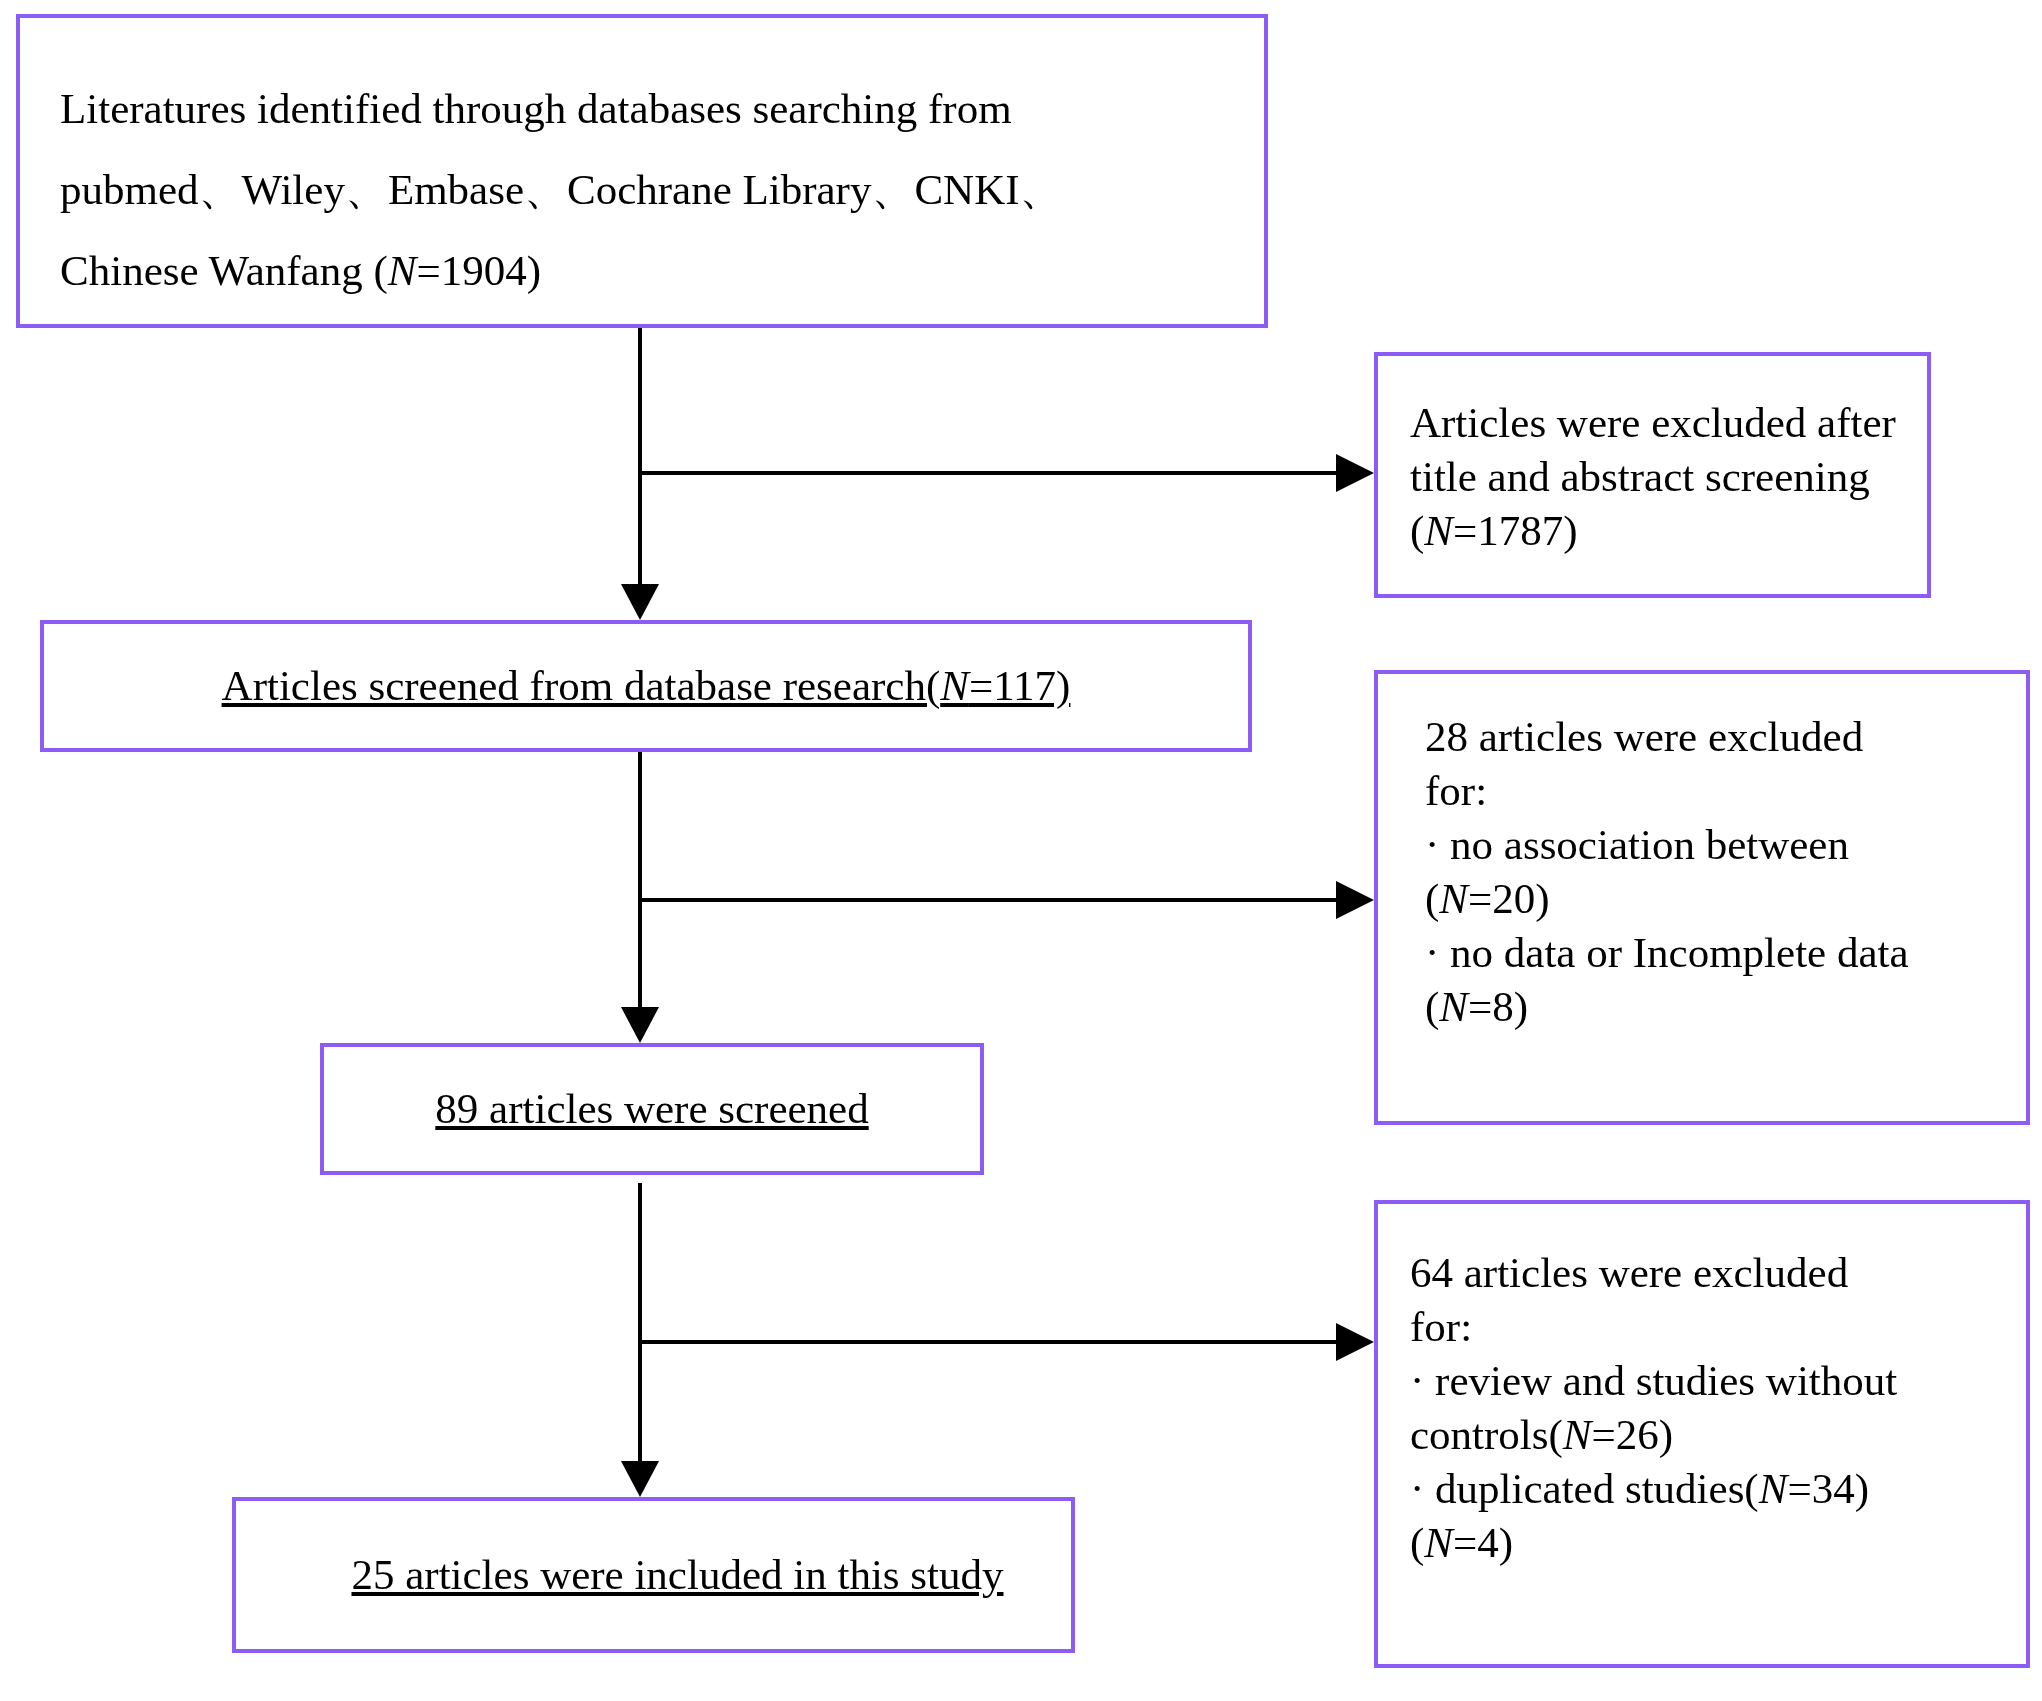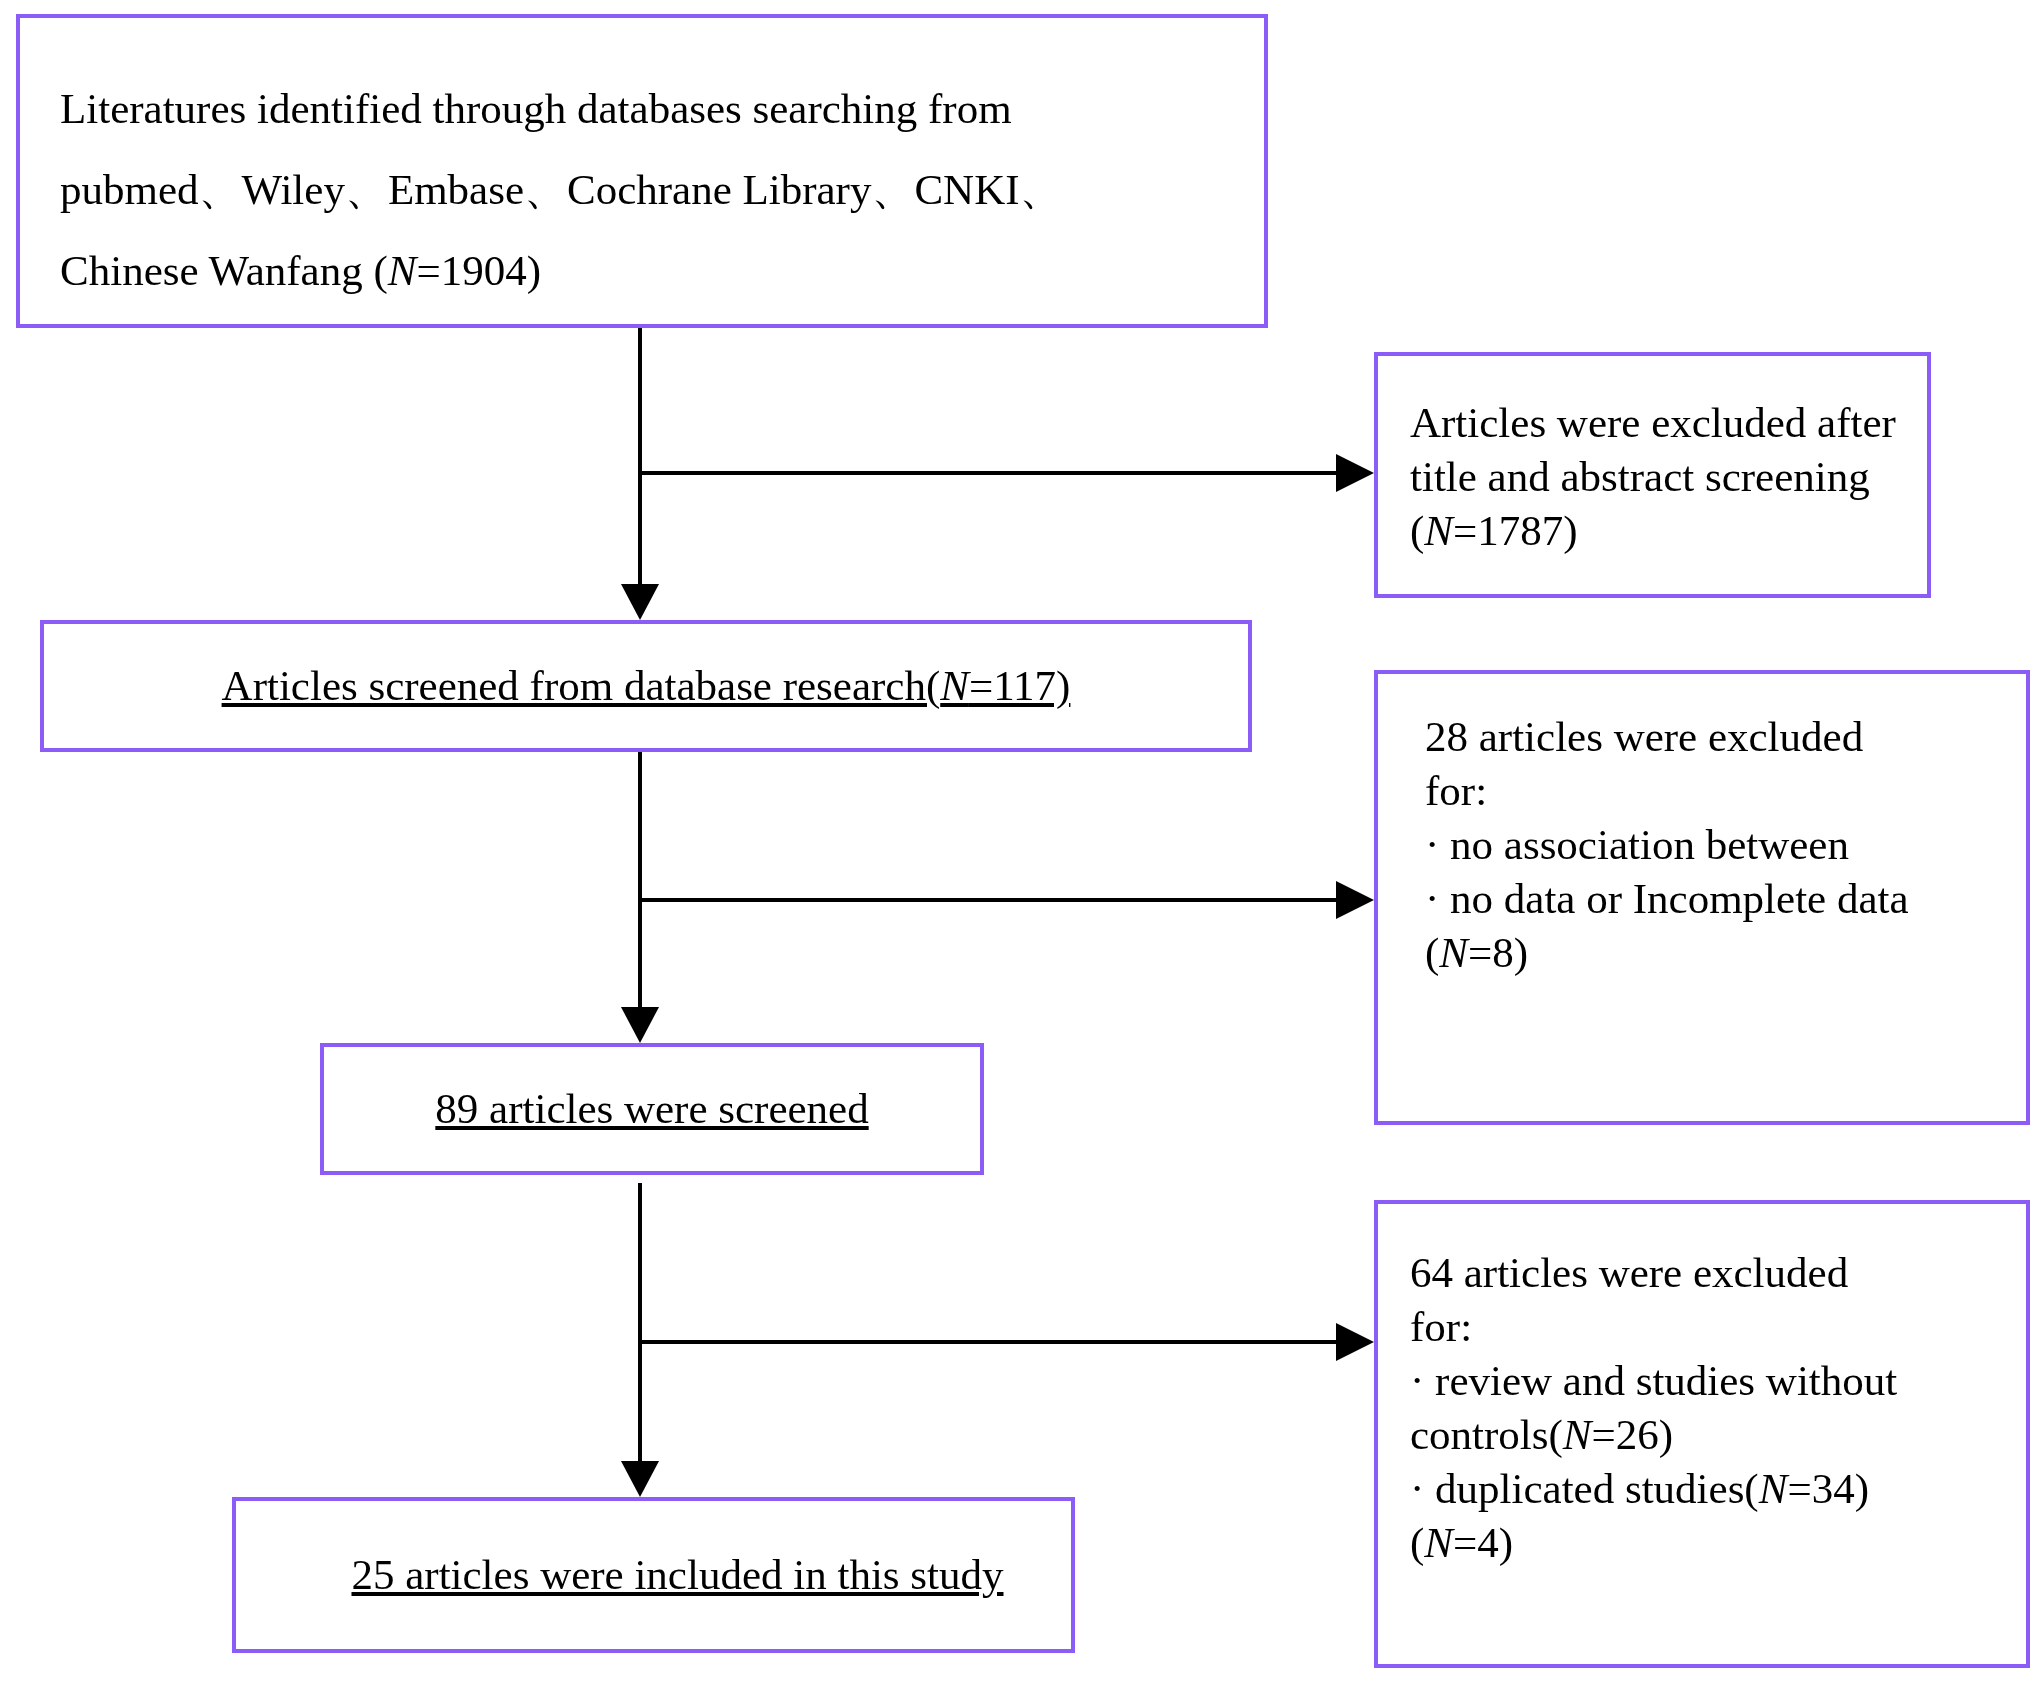--- a/index.html
+++ b/index.html
@@ -86,20 +86,21 @@
   </div>
 
   <div class="box b2 center">
     <div class="tl"><span class="seg">Articles screened from database research(</span><span class="seg it">N</span><span class="seg">=117)</span></div>
   </div>
 
   <div class="box rb2 multiline">
     <div class="tl"><span class="seg">28 articles were excluded</span></div>
     <div class="tl"><span class="seg">for:</span></div>
     <div class="tl"><span class="seg">· no association between</span></div>
+    <div class="tl"><span class="seg">(</span><span class="seg it">N</span><span class="seg">=20)</span></div>
     <div class="tl"><span class="seg">· no data or Incomplete data</span></div>
     <div class="tl"><span class="seg">(</span><span class="seg it">N</span><span class="seg">=8)</span></div>
   </div>
 
   <div class="box b3 center">
     <div class="tl"><span class="seg">89 articles were screened</span></div>
   </div>
 
   <div class="box rb3 multiline">
     <div class="tl"><span class="seg">64 articles were excluded</span></div>

